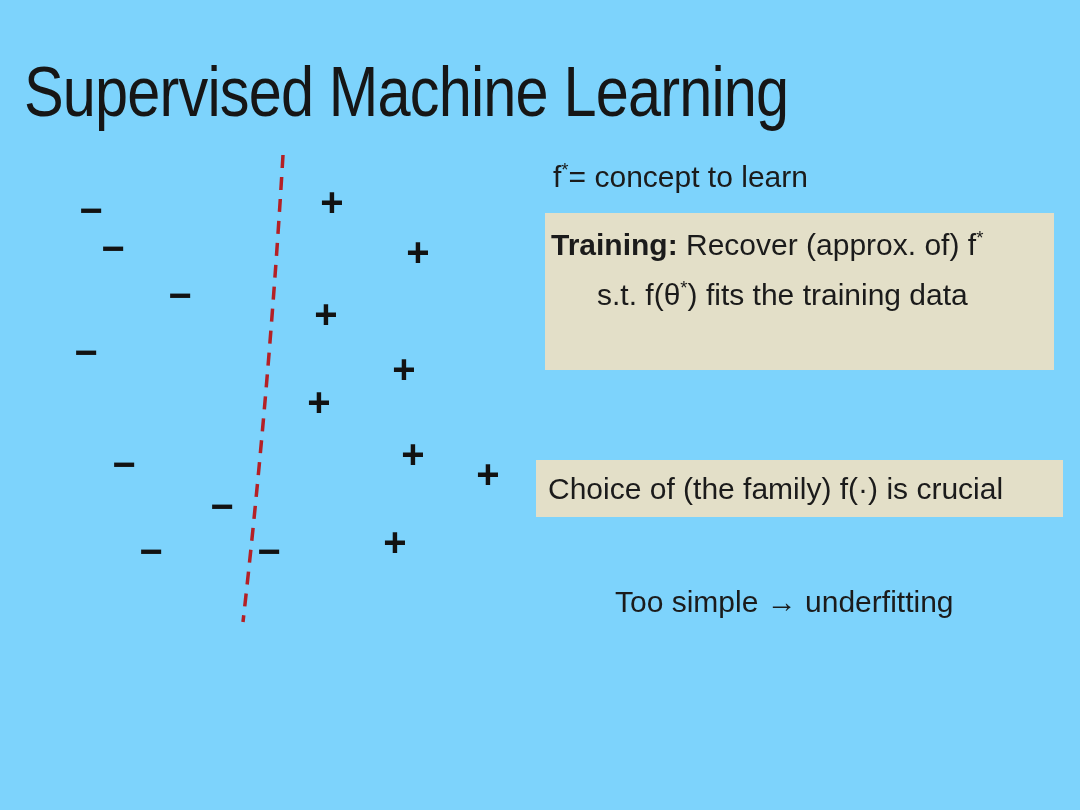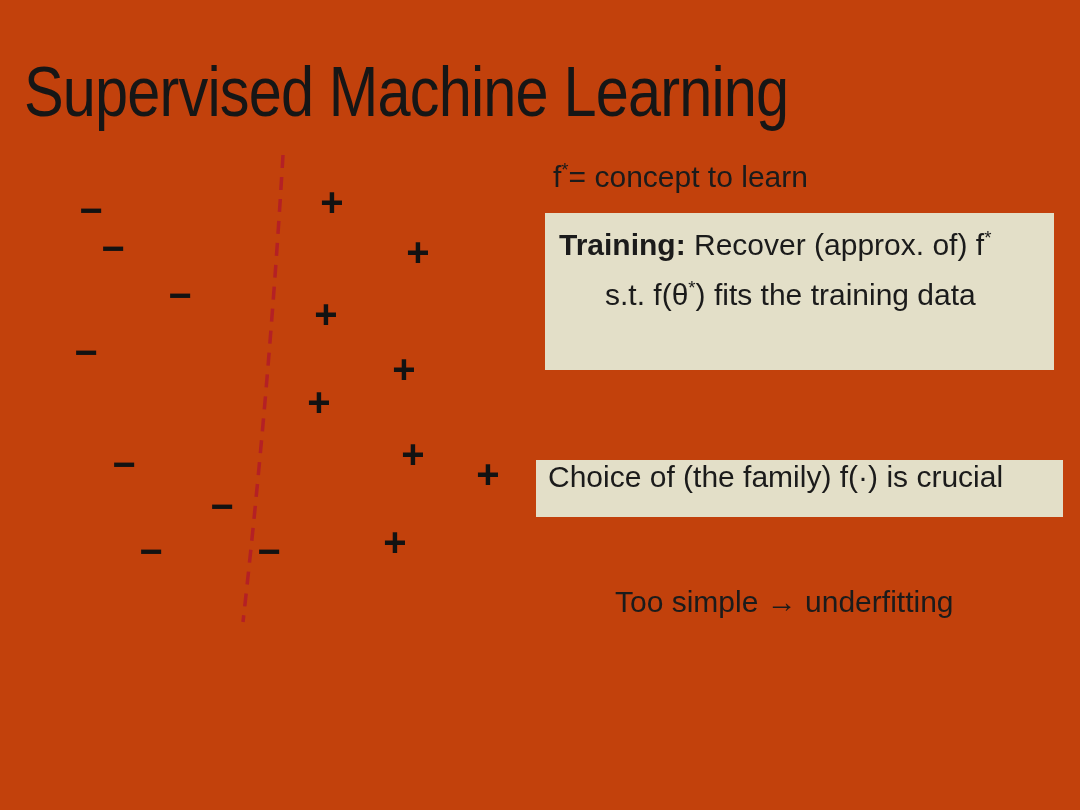--- a/index.html
+++ b/index.html
@@ -16,38 +16,38 @@
     font-size:70px;font-weight:400;letter-spacing:-1px;
     transform:scaleX(0.85);transform-origin:left top;
     white-space:nowrap;color:#161616;
   }
   .scatter-svg{position:absolute;left:0;top:0;width:1080px;height:810px;}
   .scatter-svg text{font-family:"Liberation Sans",sans-serif;font-size:40px;font-weight:700;fill:#121212;}
   .rline{font-size:30px;white-space:nowrap;}
   .concept-line{position:absolute;left:553px;top:160px;}
   .training-box{
     position:absolute;left:545px;top:213px;width:509px;height:157px;
-    box-sizing:border-box;padding:7px 0 0 14px;
+    box-sizing:border-box;padding:7px 0 0 6px;
   }
   .training-box .tline{line-height:50px;font-size:30px;white-space:nowrap;}
   .training-box .indent{margin-left:46px;}
   .classifier-line{position:absolute;left:553px;top:403px;}
   .choice-box{
     position:absolute;left:536px;top:460px;width:527px;height:57px;
     box-sizing:border-box;padding-left:12px;
-    display:flex;
+    display:flex;align-items:center;
   }
   .underfit-line{position:absolute;left:615px;top:561px;margin-top:24px;}
   sup.star{font-size:0.62em;vertical-align:super;line-height:0;}
   b{font-weight:700;}
 </style>
 </head>
 <body>
 
-<div class="slide" style="background: #c2410c;">
+<div class="slide" style="background: #7dd3fc;">
 
   <div class="title">Supervised Machine Learning</div>
 
   <svg class="scatter-svg" viewBox="0 0 1080 810" aria-hidden="true">
       <path d="M 283 155 Q 269 391.5 243 622" fill="none" stroke="#b42025" stroke-width="3.5" stroke-dasharray="13 9"></path>
       <text x="91" y="224" text-anchor="middle" fill="#121212">−</text>
       <text x="113" y="262" text-anchor="middle" fill="#121212">−</text>
       <text x="180" y="309" text-anchor="middle" fill="#121212">−</text>
       <text x="86" y="366" text-anchor="middle" fill="#121212">−</text>
       <text x="124" y="478" text-anchor="middle" fill="#121212">−</text>

